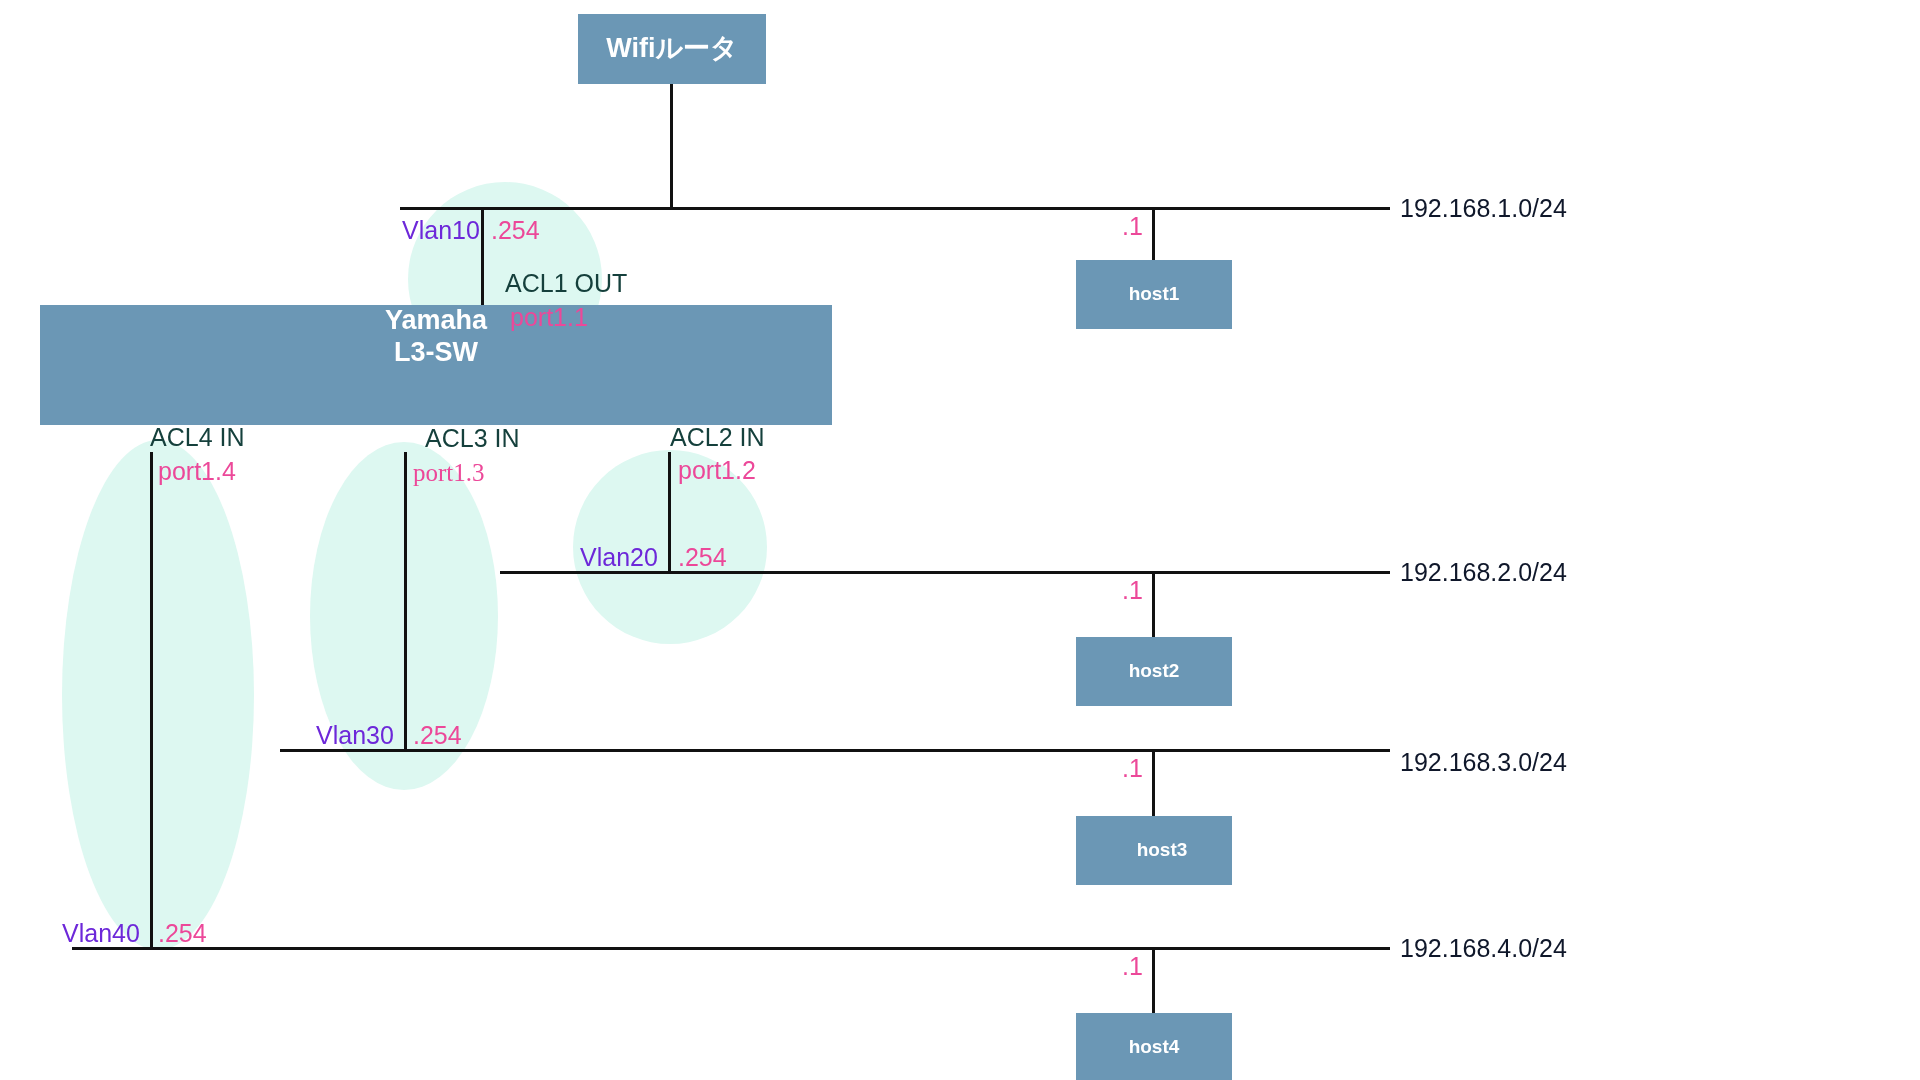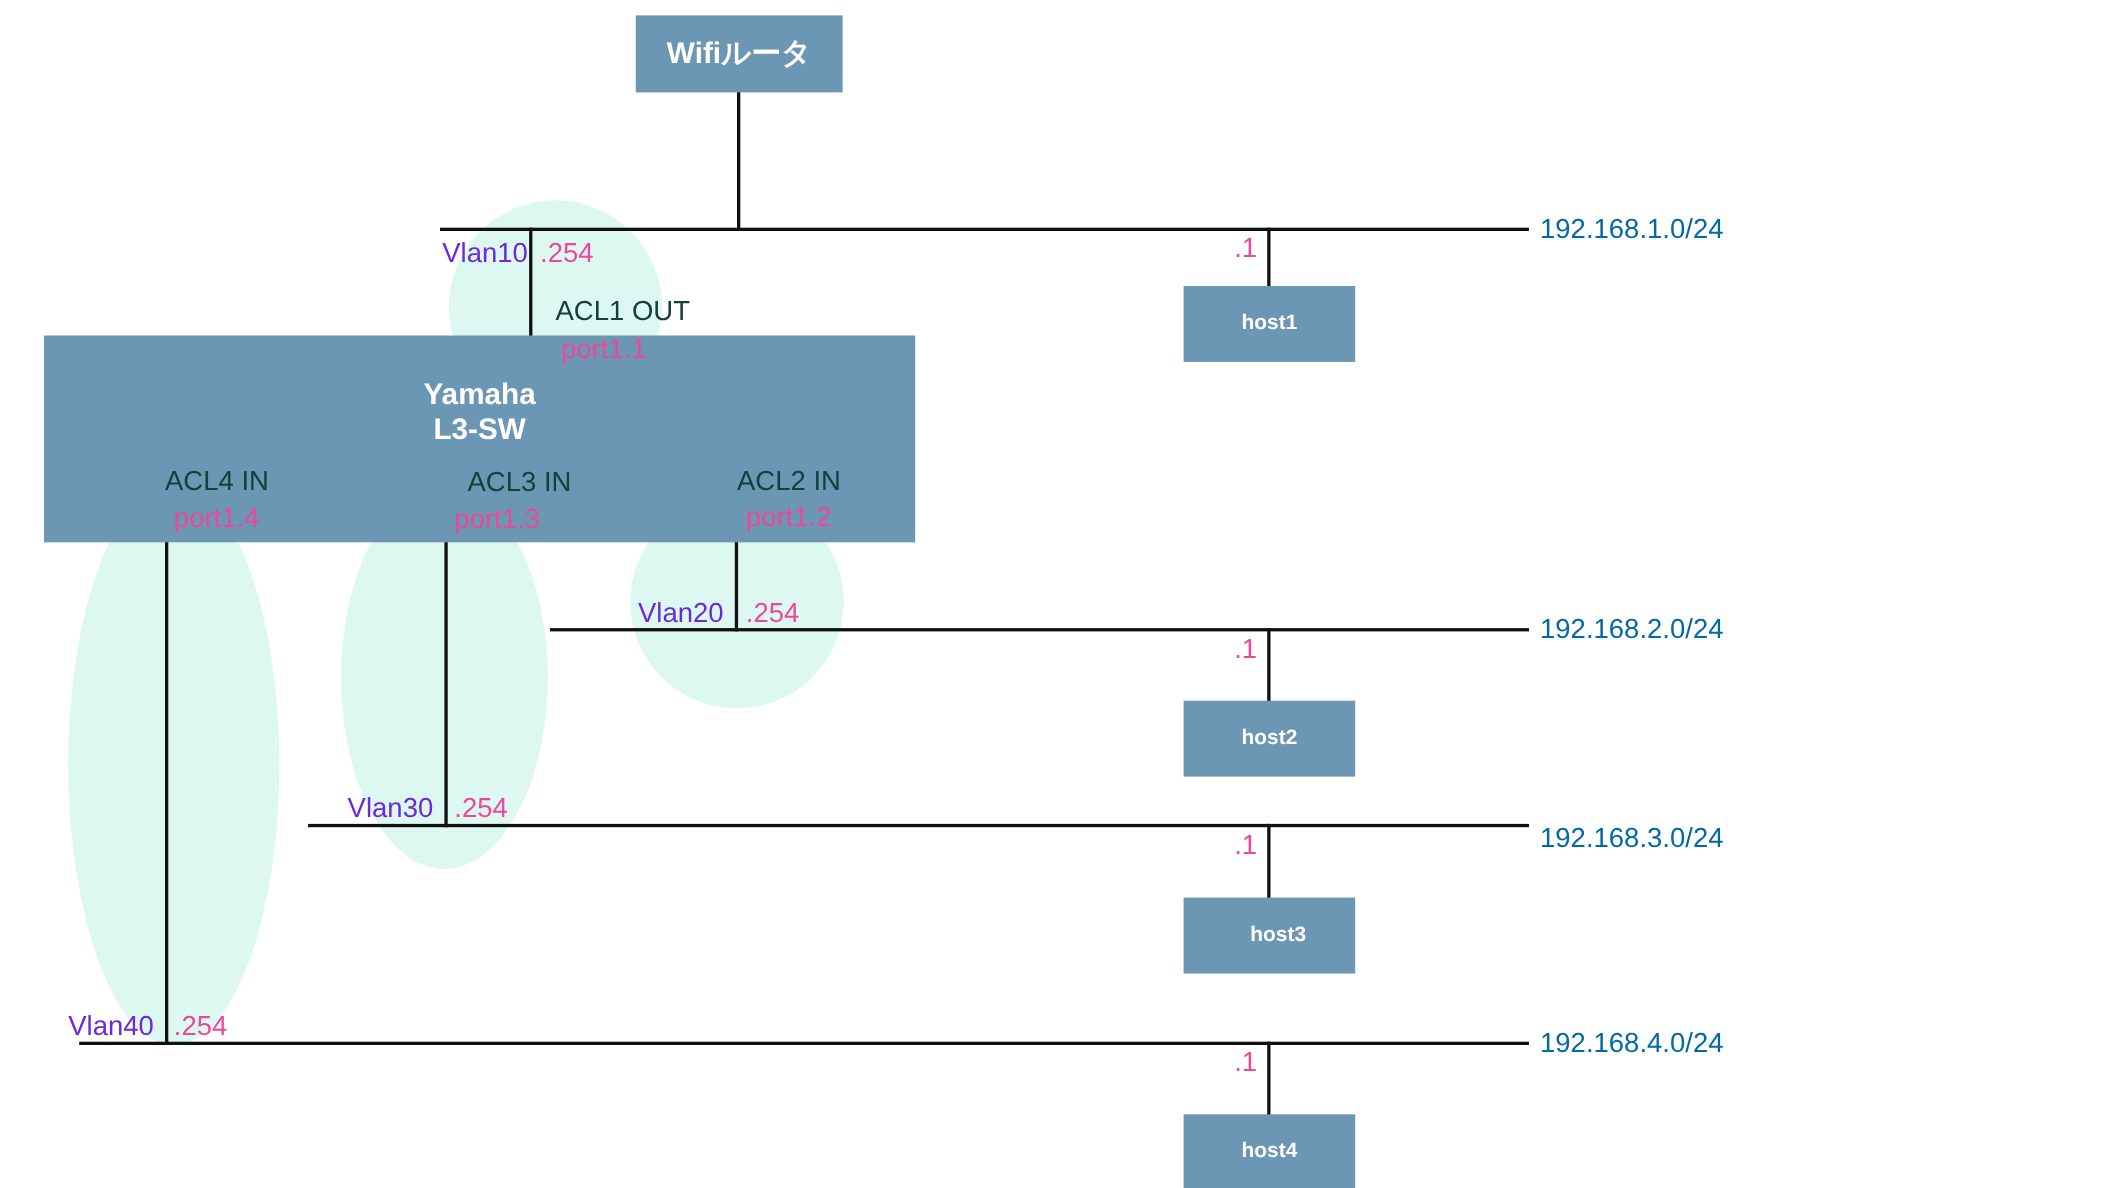--- a/index.html
+++ b/index.html
@@ -34,24 +34,23 @@
     left: 578px;
     top: 14px;
     width: 188px;
     height: 70px;
     font-size: 27px;
   }
   .node-box.switch {
     left: 40px;
     top: 305px;
     width: 792px;
-    height: 188px;
+    height: 120px;
     font-size: 27px;
     align-items: flex-start;
-    padding-top: 38px;
   }
   .node-box.host {
     width: 156px;
     height: 69px;
     font-size: 19px;
     left: 1076px;
   }
   .host1 { top: 260px; }
   .host2 { top: 637px; }
   .host3 { top: 816px; padding-left: 16px; }
@@ -74,21 +73,21 @@
     position: absolute;
     font-size: 25px;
     color: #ec4899;
     white-space: nowrap;
     line-height: 1;
   }
   .lbl.vlan {
     color: #6d28d9;
   }
   .lbl.subnet {
-    color: #0369a1;
+    color: #0f172a;
   }
   .lbl.acl {
     color: #15403c;
   }
 </style>
 </head>
 <body>
 
 <div id="canvas">
 
@@ -146,21 +145,21 @@
   <div class="lbl subnet" style="left:1400px; top:196px;">192.168.1.0/24</div>
 
   <div class="lbl acl" style="left:670px; top:425px;">ACL2 IN</div>
   <div class="lbl" style="left:678px; top:458px;">port1.2</div>
   <div class="lbl vlan" style="left:580px; top:545px;">Vlan20</div>
   <div class="lbl" style="left:678px; top:545px;">.254</div>
   <div class="lbl" style="left:1122px; top:578px;">.1</div>
   <div class="lbl subnet" style="left:1400px; top:560px;">192.168.2.0/24</div>
 
   <div class="lbl acl" style="left:413px; top:426px;margin-left:12px;">ACL3 IN</div>
-  <div class="lbl" style="left:413px; top:460px;">port1.3</div>
+  <div class="lbl" style="left:413px; top:460px;font-family:Liberation Serif, serif;">port1.3</div>
   <div class="lbl vlan" style="left:316px; top:723px;">Vlan30</div>
   <div class="lbl" style="left:413px; top:723px;">.254</div>
   <div class="lbl" style="left:1122px; top:756px;">.1</div>
   <div class="lbl subnet" style="left:1400px; top:738px;margin-top:12px;">192.168.3.0/24</div>
 
   <div class="lbl acl" style="left:150px; top:425px;">ACL4 IN</div>
   <div class="lbl" style="left:158px; top:459px;">port1.4</div>
   <div class="lbl vlan" style="left:62px; top:921px;">Vlan40</div>
   <div class="lbl" style="left:158px; top:921px;">.254</div>
   <div class="lbl" style="left:1122px; top:954px;">.1</div>

